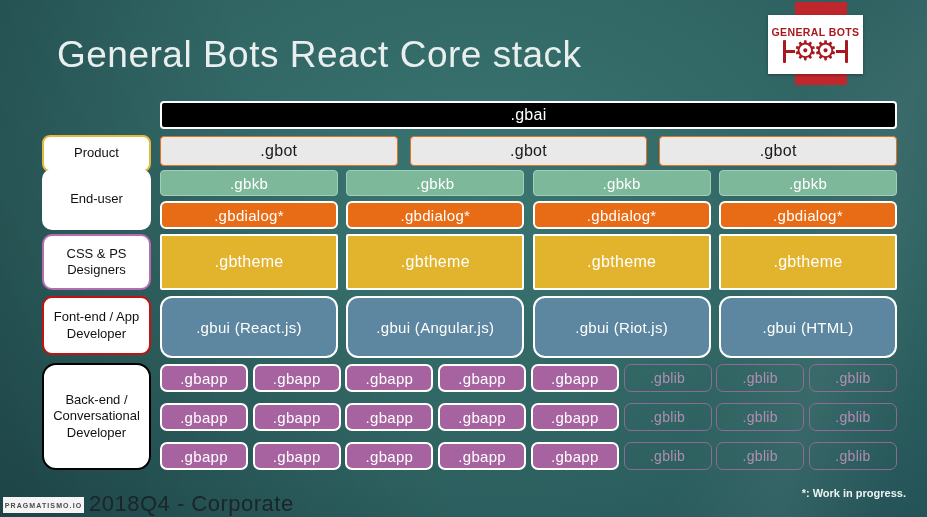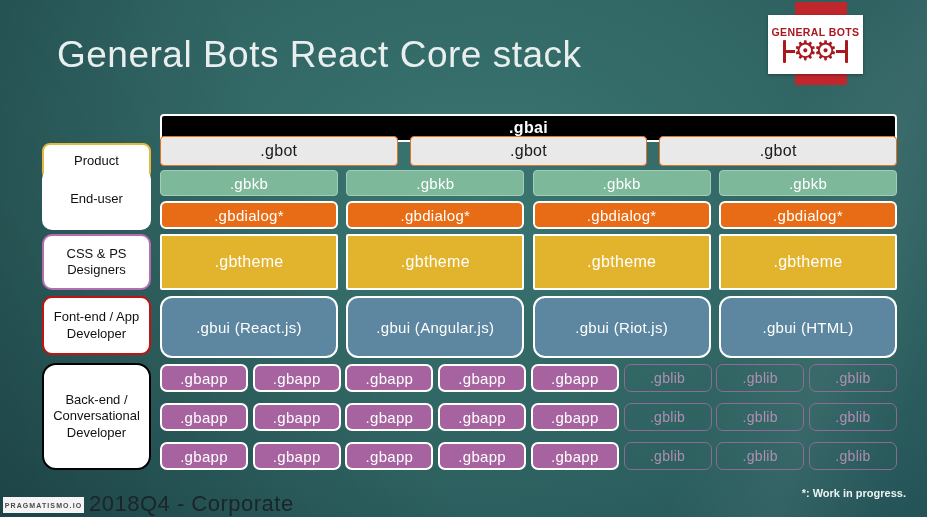--- a/index.html
+++ b/index.html
@@ -31,28 +31,28 @@
   .gears .hline { display:block; width:9px; height:3px; background:#a8191f; }
   .gears .gear { font-family:"DejaVu Sans", sans-serif; font-size:27px; line-height:24px; color:#a8191f; margin:0 -2px; }
   
   .rowlabel {
     position:absolute; left:42px; width:109px; background:#ffffff; color:#111;
     display:flex; align-items:center; justify-content:center; text-align:center;
     font-size:13px; line-height:1.25; border-radius:8px; border:2px solid #fff; box-sizing:border-box;
     padding:2px 4px;
   }
   .lbl-architect { top:104px; height:26px; border-color:#a3cec0; }
-  .lbl-product   { top:143px; height:37px; border-color:#e3ba3e;text-align:center; }
+  .lbl-product   { top:135px; height:37px; border-color:#e3ba3e;text-align:center; }
   .lbl-enduser   { top:169px; height:61px; border-color:#ffffff; border-radius:10px; }
   .lbl-designers { top:234px; height:56px; border-color:#b56db0; border-radius:10px; }
   .lbl-frontend  { top:296px; height:59px; border-color:#c41111; border-radius:10px; }
   .lbl-backend   { top:363px; height:107px; border-color:#000000; border-radius:14px; }
   
   .boxrow { position:absolute; left:160px; width:737px; display:flex; justify-content:space-between; }
-  .row-gbai     { top:114px; height:28px;font-weight:bold; }
+  .row-gbai     { top:101px; height:28px; }
   .row-gbot     { top:136px; height:30px;gap:12px; }
   .row-gbkb     { top:170px; height:26px; }
   .row-gbdialog { top:201px; height:28px; }
   .row-gbtheme  { top:234px; height:56px; }
   .row-gbui     { top:296px; height:62px; }
   .row-backend-0 { top:364px; height:28px; }
   .row-backend-1 { top:403px; height:28px; }
   .row-backend-2 { top:442px; height:28px; }
   .box {
     box-sizing:border-box; display:flex; align-items:center; justify-content:center;

